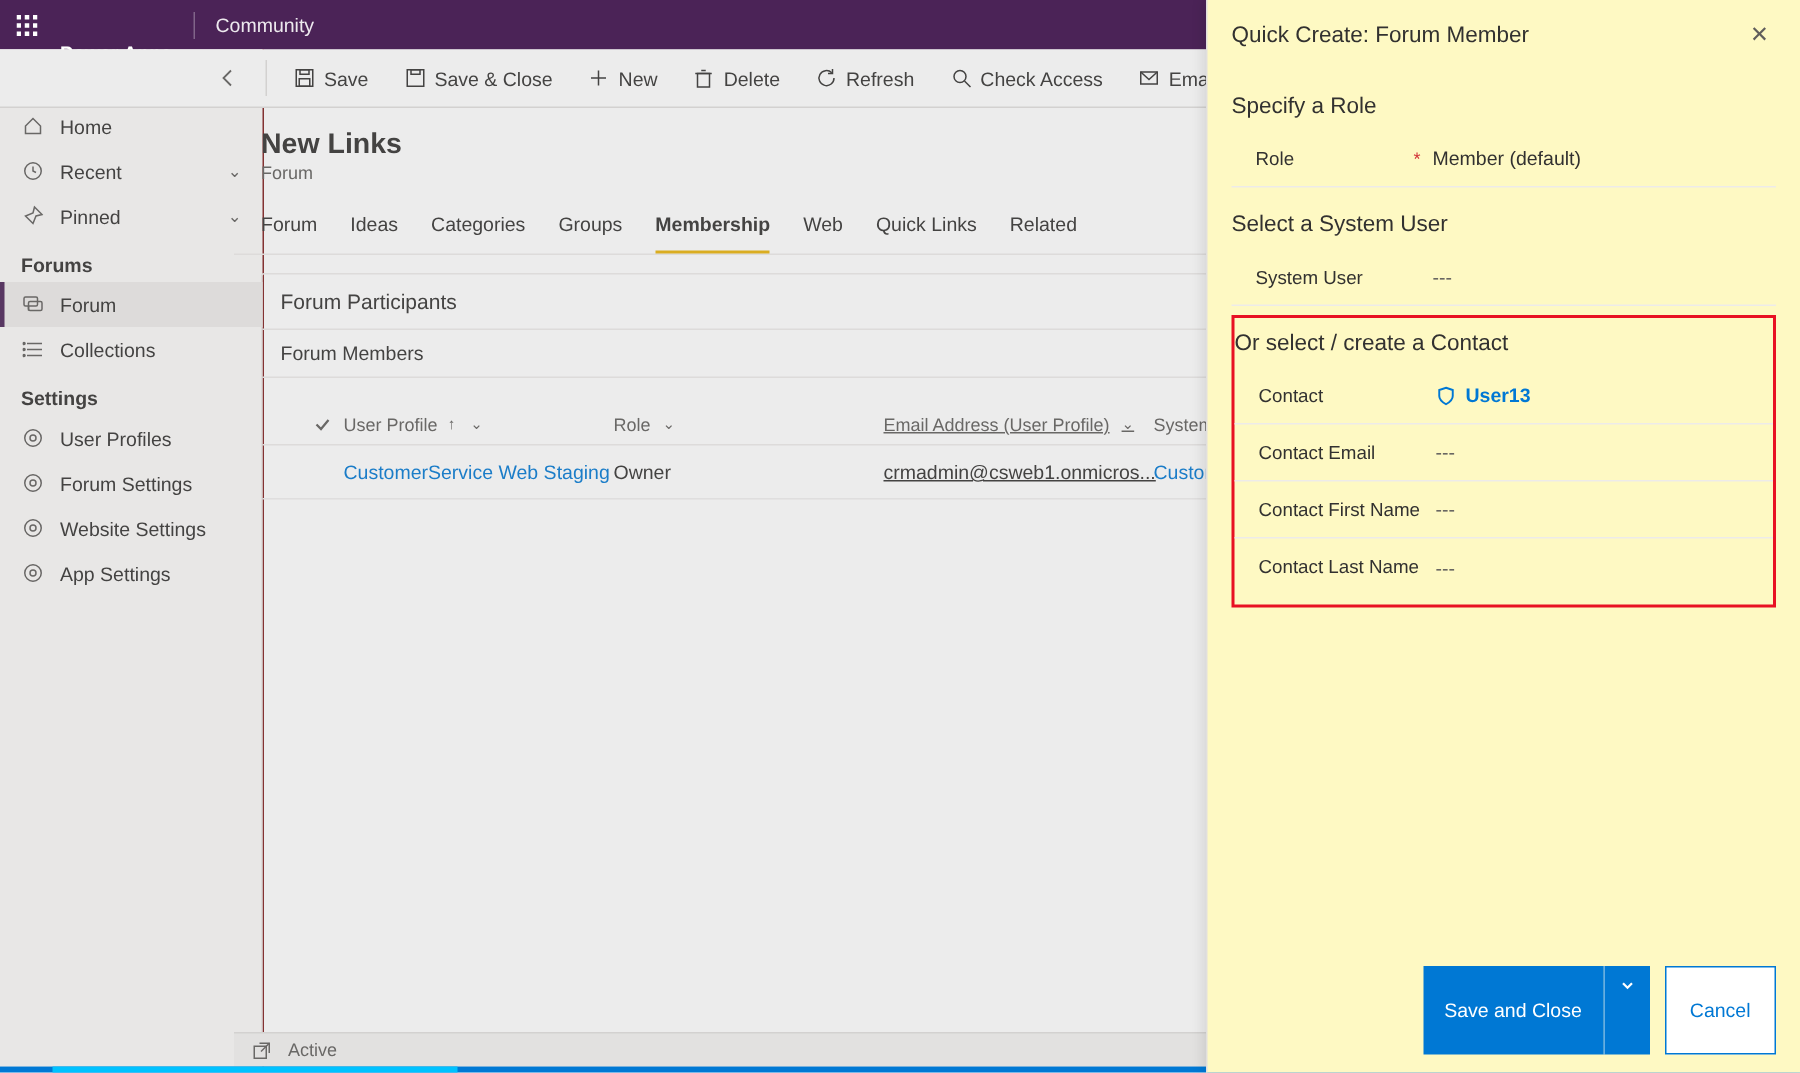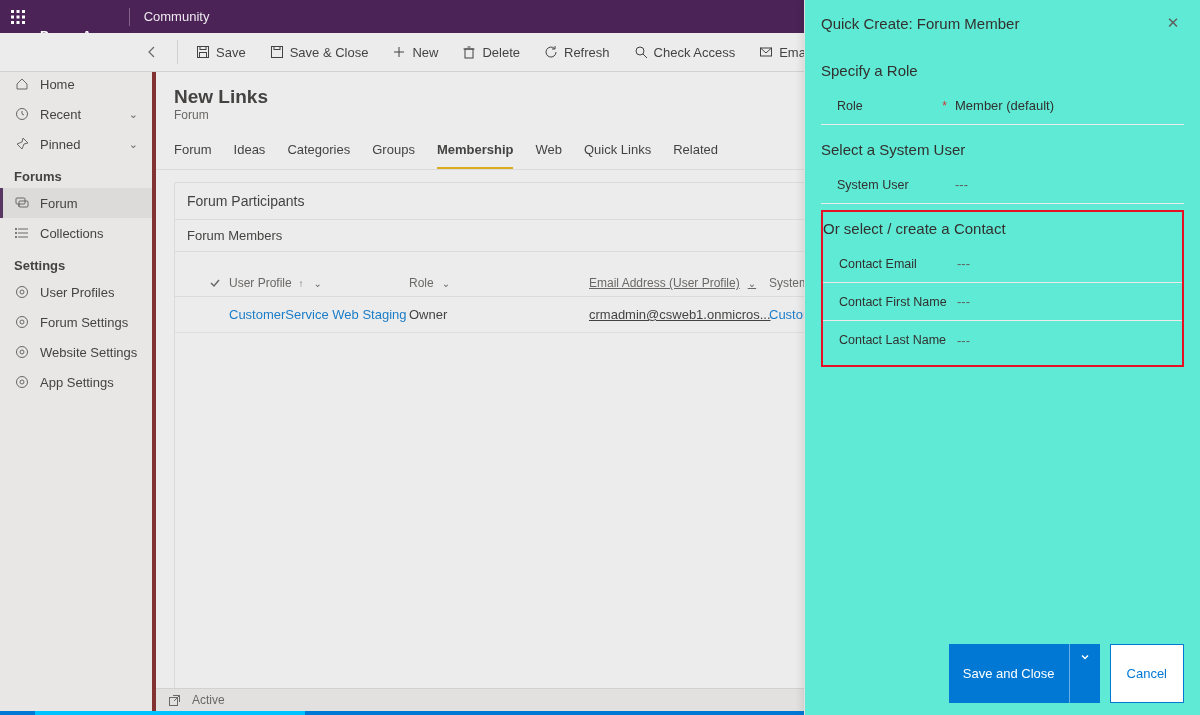--- a/index.html
+++ b/index.html
@@ -12,21 +12,21 @@
 .brand-sep { width: 1px; height: 18px; background: rgba(255,255,255,.3); }
 .brand-sub { font-size: 13px; opacity: .9; }
 
 
 .cmdbar { height: 39px; background: #fff; border-bottom: 1px solid #e1dfdd; display: flex; align-items: center; padding: 0 10px; gap: 4px; position: relative; }
 .cmd-inner { margin-left: 125px; display:flex; align-items:center; gap:4px;}
 .vsep { width:1px; height:24px; background:#e1dfdd; margin:0 4px;}
 .cmdbtn { display:flex; align-items:center; gap:6px; padding:6px 10px; font-size:13px; color:#323130; border:none; background:none; cursor:pointer; }
 
 
-.leftnav { position:absolute; top:33px; left:0; bottom:4px; width:156px; background:#faf9f8; border-right:4px solid #7f1d1d; padding-top:6px; }
+.leftnav { position:absolute; top:33px; left:0; bottom:4px; width:176px; background:#faf9f8; border-right:1px solid #7f1d1d; padding-top:6px; }
 .leftnav .ham { padding:6px 12px; }
 .nav-item { display:flex; align-items:center; gap:10px; padding:7px 14px; font-size:13px; cursor:pointer; color:#323130; }
 .nav-item.selected { background:#edebe9; border-left:3px solid #4b2357; padding-left:11px; }
 .nav-section { padding:10px 14px 4px; font-size:13px; color:#323130; font-weight:600; }
 .nav-item .chev { margin-left:auto; font-size:11px; color:#605e5c;}
 .nav-ic { width:16px; height:16px; flex:0 0 16px; display:inline-flex; align-items:center; justify-content:center; color:#605e5c; }
 
 
 .main { position:absolute; top:72px; left:156px; right:0; bottom:4px; display:flex; flex-direction:column; }
 .page-head { padding:14px 18px 4px; }
@@ -52,21 +52,21 @@
 
 
 .statusbar { position:absolute; bottom:4px; left:156px; right:0; height:23px; background:#f3f2f1; border-top:1px solid #e1dfdd; display:flex; align-items:center; gap:11px; padding:0 12px; font-size:12px; color:#605e5c;}
 .loadstrip { position:absolute; left:0; right:0; bottom:0; height:4px; background:#0078d4;}
 .loadstrip::after{content:"";position:absolute;left:35px;width:270px;height:4px;background:#00c2ff;}
 
 
 .dimmer { position:absolute; top:33px; left:0; right:396px; bottom:4px; background:rgba(150,150,150,.18); pointer-events:none; }
 
 
-.flyout { position:absolute; top:0; right:0; bottom:0; width:396px; background:#5eead4; border-left:1px solid #e1dfdd; box-shadow:-2px 0 8px rgba(0,0,0,.1); display:flex; flex-direction:column; }
+.flyout { position:absolute; top:0; right:0; bottom:0; width:396px; background:#fef9c3; border-left:1px solid #e1dfdd; box-shadow:-2px 0 8px rgba(0,0,0,.1); display:flex; flex-direction:column; }
 .fly-head { padding:12px 16px; display:flex; align-items:center; }
 .fly-title { font-size:15px; flex:1; color:#323130; }
 .close-x { width:22px; height:22px; display:flex; align-items:center; justify-content:center; cursor:pointer; color:#605e5c; font-size:15px;}
 .fly-body { padding:0 16px; overflow:auto; flex:1;}
 .fly-section-title { font-size:15px; color:#323130; padding:16px 0 8px; }
 .fieldrow { display:flex; align-items:center; min-height:38px; border-bottom:1px solid #edebe9; }
 .fieldrow:last-child{border-bottom:none;}
 .fieldlabel { width:134px; font-size:12.5px; color:#323130; display:flex; align-items:center; gap:4px; padding-left:16px;}
 .req { color:#d13438; font-size:12px; margin-left:auto; margin-right:8px;}
 .fieldval { flex:1; font-size:13px; }
@@ -378,20 +378,35 @@
       <div class="fieldlabel">
           <span>System User</span>
         </div>
       <div class="fieldval placeholder">---</div>
     </div>
 
     <div class="redbox">
       <div class="fly-section-title" style="padding-top:4px;">Or select / create a Contact</div>
       <div class="fieldrow">
         <div class="fieldlabel">
+            <span>Contact</span>
+          </div>
+        <div class="fieldval">
+          <span class="lookup">
+            <span>
+                <svg width="14" height="14" viewBox="0 0 14 14" fill="none" stroke="#0078d4" stroke-width="1.3">
+                  <path d="M7 1.5 L11.5 3 V7 C11.5 10 7 12.5 7 12.5 C7 12.5 2.5 10 2.5 7 V3 Z"></path>
+                </svg>
+              </span>
+            <span>User13</span>
+          </span>
+        </div>
+      </div>
+      <div class="fieldrow">
+        <div class="fieldlabel">
             <span>Contact Email</span>
           </div>
         <div class="fieldval placeholder">---</div>
       </div>
       <div class="fieldrow">
         <div class="fieldlabel">
             <span>Contact First Name</span>
           </div>
         <div class="fieldval placeholder">---</div>
       </div>

